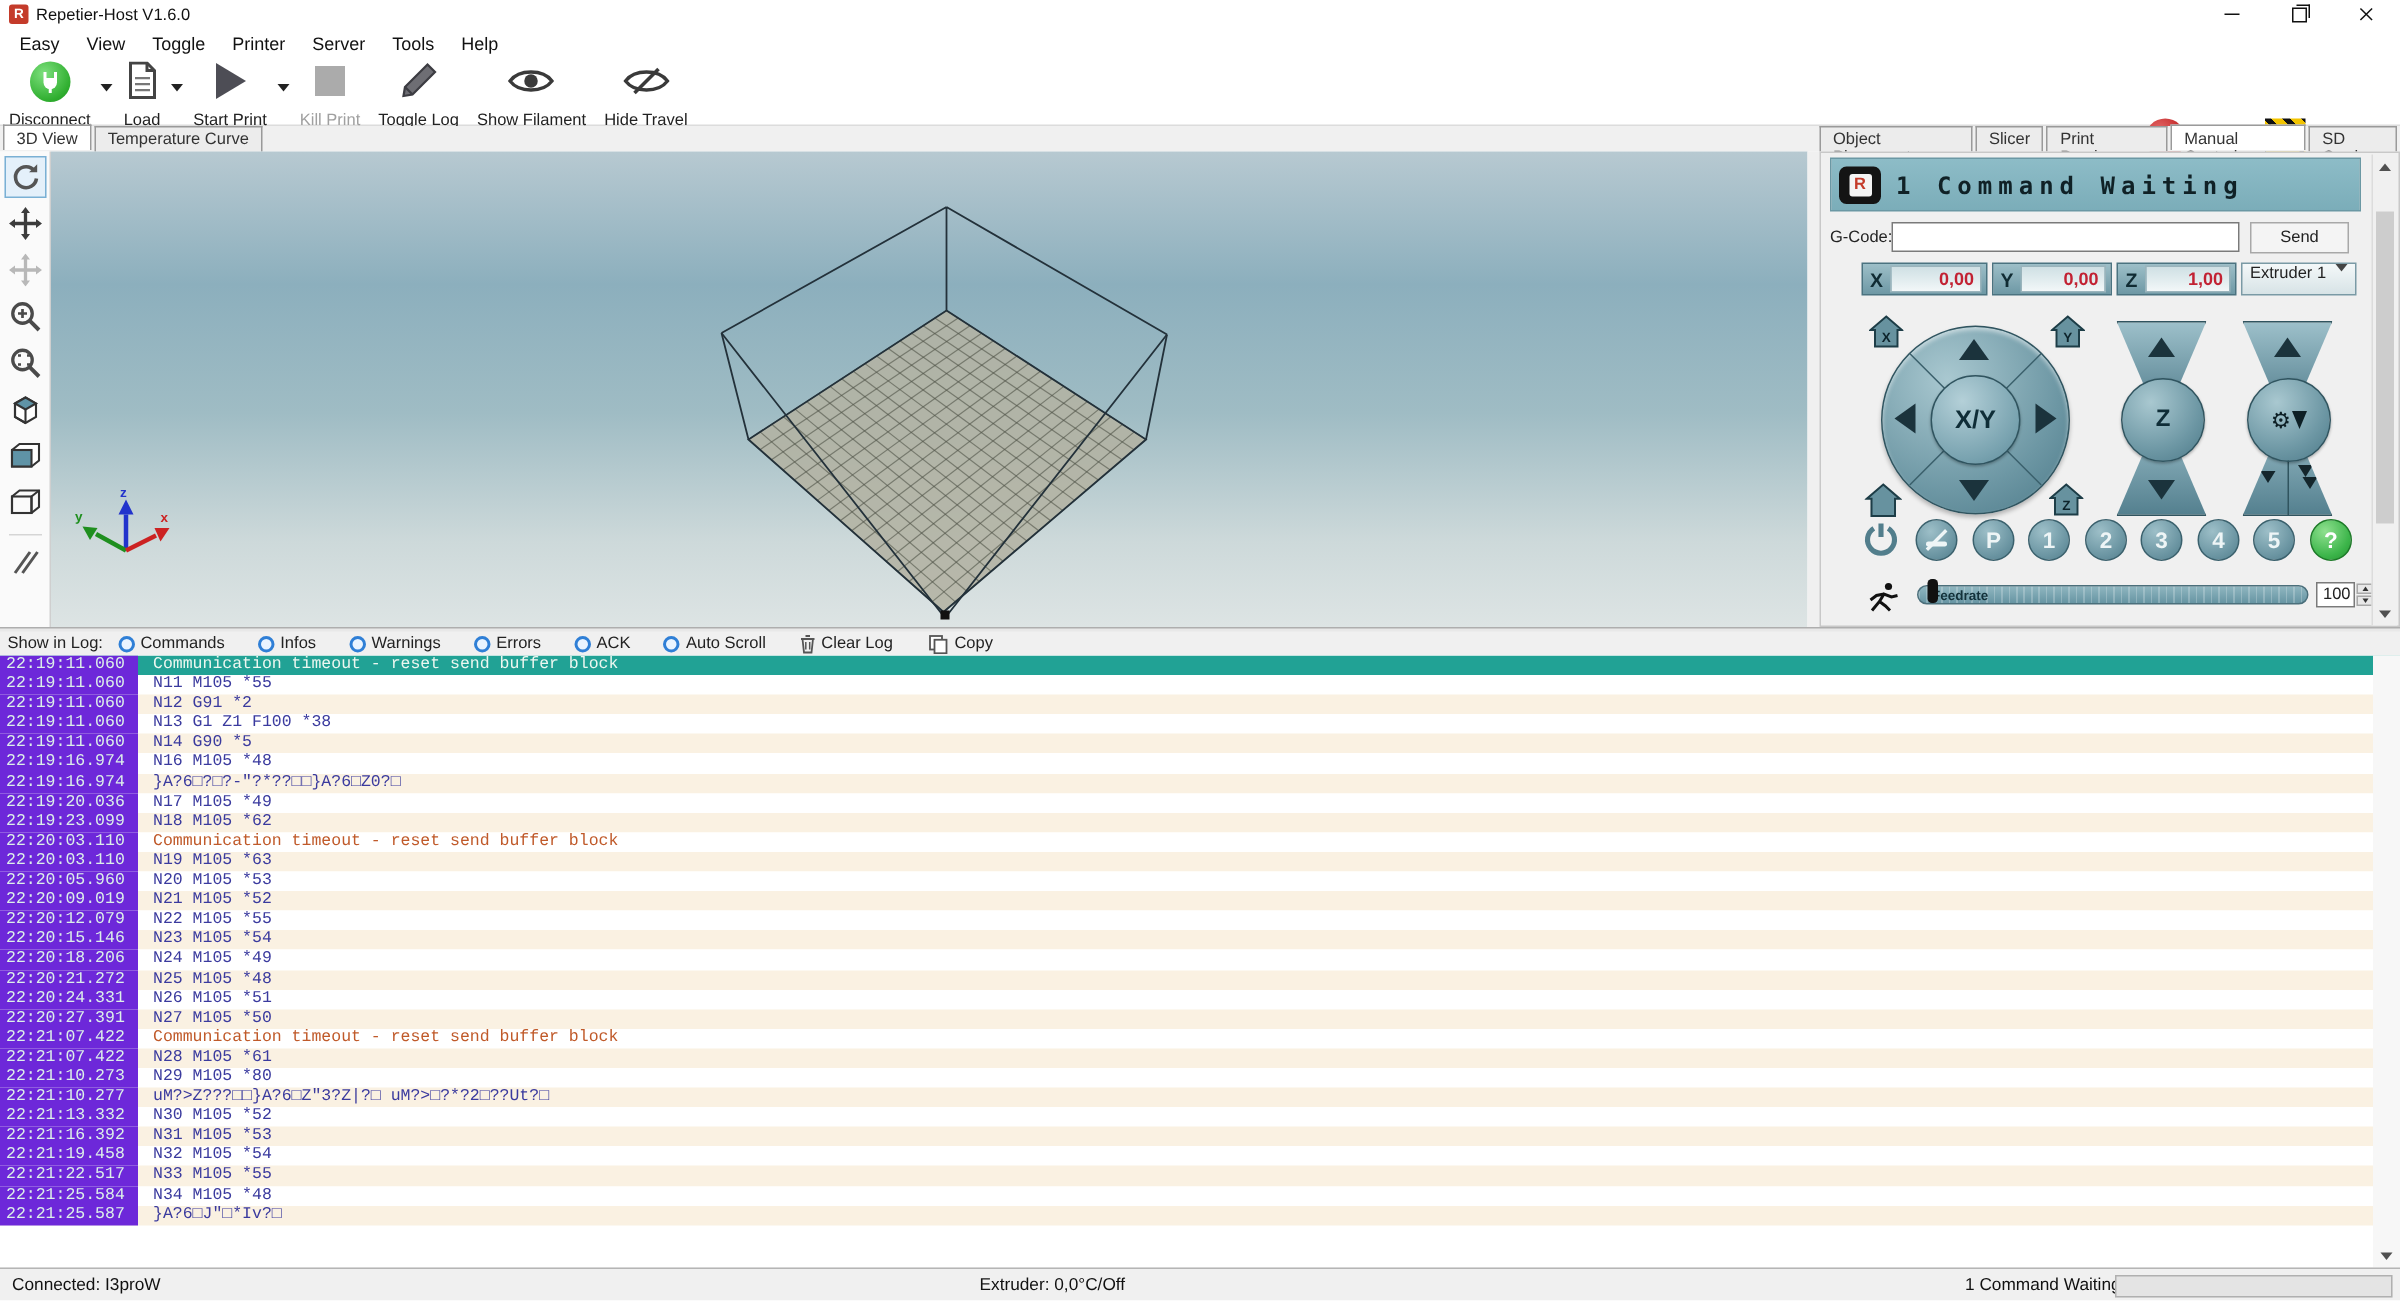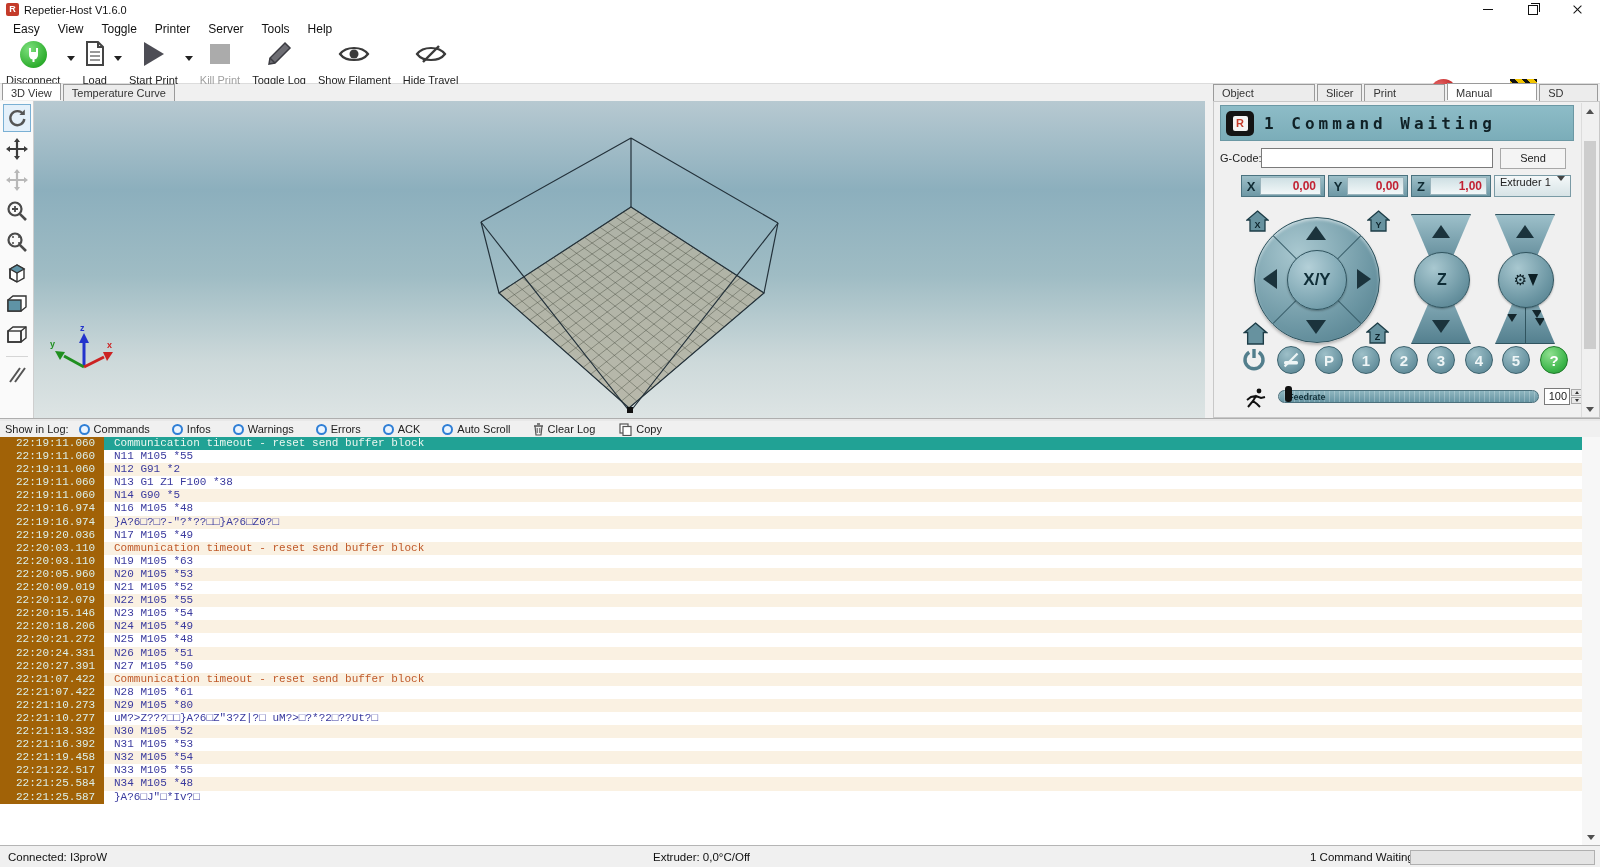--- a/index.html
+++ b/index.html
@@ -114,21 +114,21 @@
   .hsplit{position:absolute;left:0;top:418px;width:1600px;height:3px;background:#e8e8e8;border-top:1px solid #aeaeae;}
   .logbar{position:absolute;left:0;top:421px;width:1600px;height:16px;background:#f0f0f0;display:flex;align-items:center;font-size:11px;color:#222;}
   .logbar .lb-label{margin:0 10px 0 5px;}
   .lb-toggle{display:flex;align-items:center;margin-right:22px;}
   .radio-ic{width:11px;height:11px;border-radius:50%;border:2px solid #2f7fd6;background:#eaf4ff;box-sizing:border-box;margin-right:4px;}
   .lb-btn{display:flex;align-items:center;margin-right:24px;}
   .lb-btn svg{margin-right:4px;}
   .logarea{position:absolute;left:0;top:437px;width:1600px;height:408px;background:#fff;overflow:hidden;font-family:"Liberation Mono","DejaVu Sans Mono",monospace;font-size:11px;}
   .log-row{display:flex;height:13.1px;line-height:13.1px;background:#fff;}
   .log-row:nth-child(odd){background:#faf1e2;}
-  .log-time{width:88px;background:#a16207;color:#dcEFEA;color:#dcefe9;padding-left:16px;flex:none;}
+  .log-time{width:88px;background:#6d28d9;color:#dcEFEA;color:#dcefe9;padding-left:4px;flex:none;}
   .log-text{flex:1;padding-left:10px;color:#3a3a9e;white-space:pre;}
   .log-row.t-error .log-text{color:#c05a2a;}
   .log-row.t-selected{background:#21a295 !important;}
   .log-row.t-selected .log-text{color:#ecf7f0;}
   .log-scroll{position:absolute;right:0;top:437px;width:18px;height:408px;background:#f7f7f7;}
   
   .statusbar{position:absolute;left:0;top:845px;width:1600px;height:22px;background:#f0f0f0;border-top:1px solid #b5b5b5;font-size:11.5px;color:#111;}
   .sb-conn{position:absolute;left:8px;top:5px;}
   .sb-ext{position:absolute;left:653px;top:5px;}
   .sb-cmd{position:absolute;left:1310px;top:5px;}
@@ -656,20 +656,24 @@
         <span class="log-text">N16 M105 *48</span>
       </div>
         <div class="log-row t-cmd">
         <span class="log-time">22:19:16.974</span>
         <span class="log-text">}A?6□?□?-"?*??□□}A?6□Z0?□</span>
       </div>
         <div class="log-row t-cmd">
         <span class="log-time">22:19:20.036</span>
         <span class="log-text">N17 M105 *49</span>
       </div>
+        <div class="log-row t-cmd">
+        <span class="log-time">22:19:23.099</span>
+        <span class="log-text">N18 M105 *62</span>
+      </div>
         <div class="log-row t-error">
         <span class="log-time">22:20:03.110</span>
         <span class="log-text">Communication timeout - reset send buffer block</span>
       </div>
         <div class="log-row t-cmd">
         <span class="log-time">22:20:03.110</span>
         <span class="log-text">N19 M105 *63</span>
       </div>
         <div class="log-row t-cmd">
         <span class="log-time">22:20:05.960</span>

